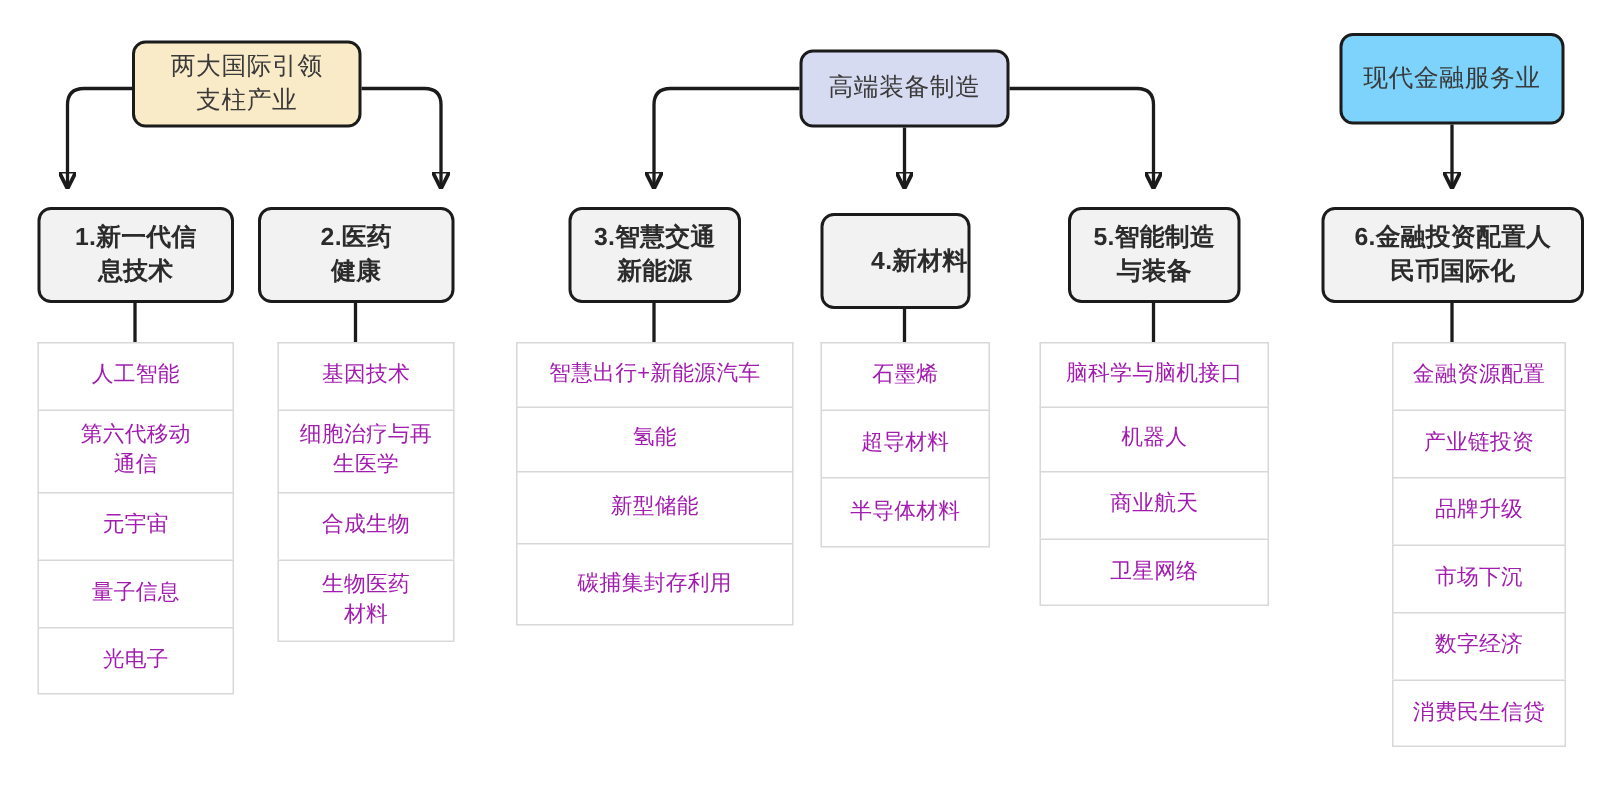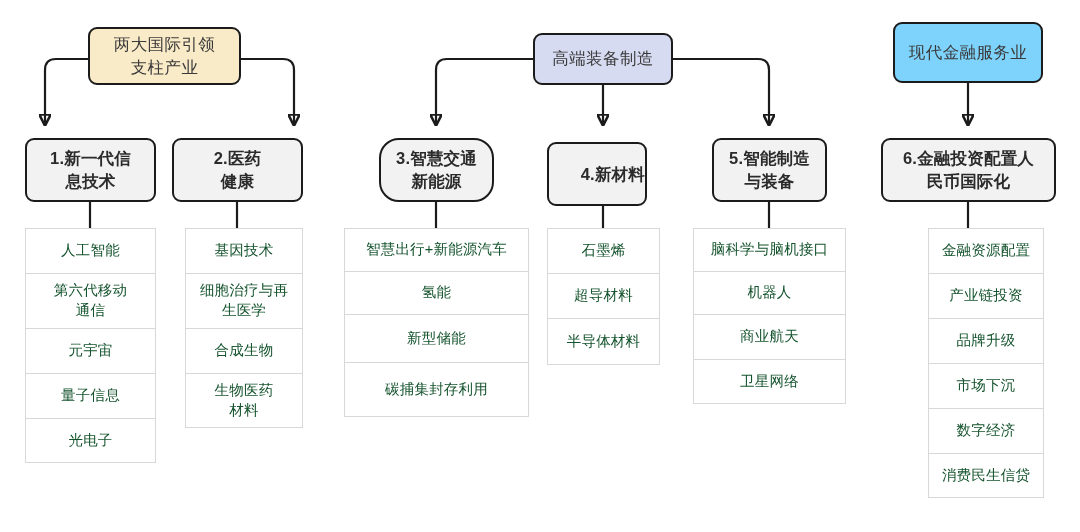--- a/index.html
+++ b/index.html
@@ -91,21 +91,21 @@
     border: 1px solid #d8d8d8;
     border-bottom: none;
     background: #ffffff;
     display: flex;
     align-items: center;
     justify-content: center;
     text-align: center;
     font-size: 14.5px;
     line-height: 1.35;
     letter-spacing: 0.2px;
-    color: #14532d;
+    color: #a21caf;
     white-space: pre-line;
   }
   .item:last-child {
     border-bottom: 1px solid #d8d8d8;
   }
 </style>
 </head>
 <body>
 
 <div id="canvas">
@@ -153,21 +153,21 @@
   <div class="cat-box" style="left:25px; top:138px; width:131px; height:64px;">
     <span>1.新一代信
 息技术</span>
   </div>
 
   <div class="cat-box" style="left:172px; top:138px; width:131px; height:64px;">
     <span>2.医药
 健康</span>
   </div>
 
-  <div class="cat-box" style="left:379px; top:138px; width:115px; height:64px;border-radius:20px;">
+  <div class="cat-box" style="left:379px; top:138px; width:115px; height:64px;">
     <span>3.智慧交通
 新能源</span>
   </div>
 
   <div class="cat-box" style="left:547px; top:142px; width:100px; height:64px;justify-content:flex-end;">
     <span>4.新材料</span>
   </div>
 
   <div class="cat-box" style="left:712px; top:138px; width:115px; height:64px;">
     <span>5.智能制造

